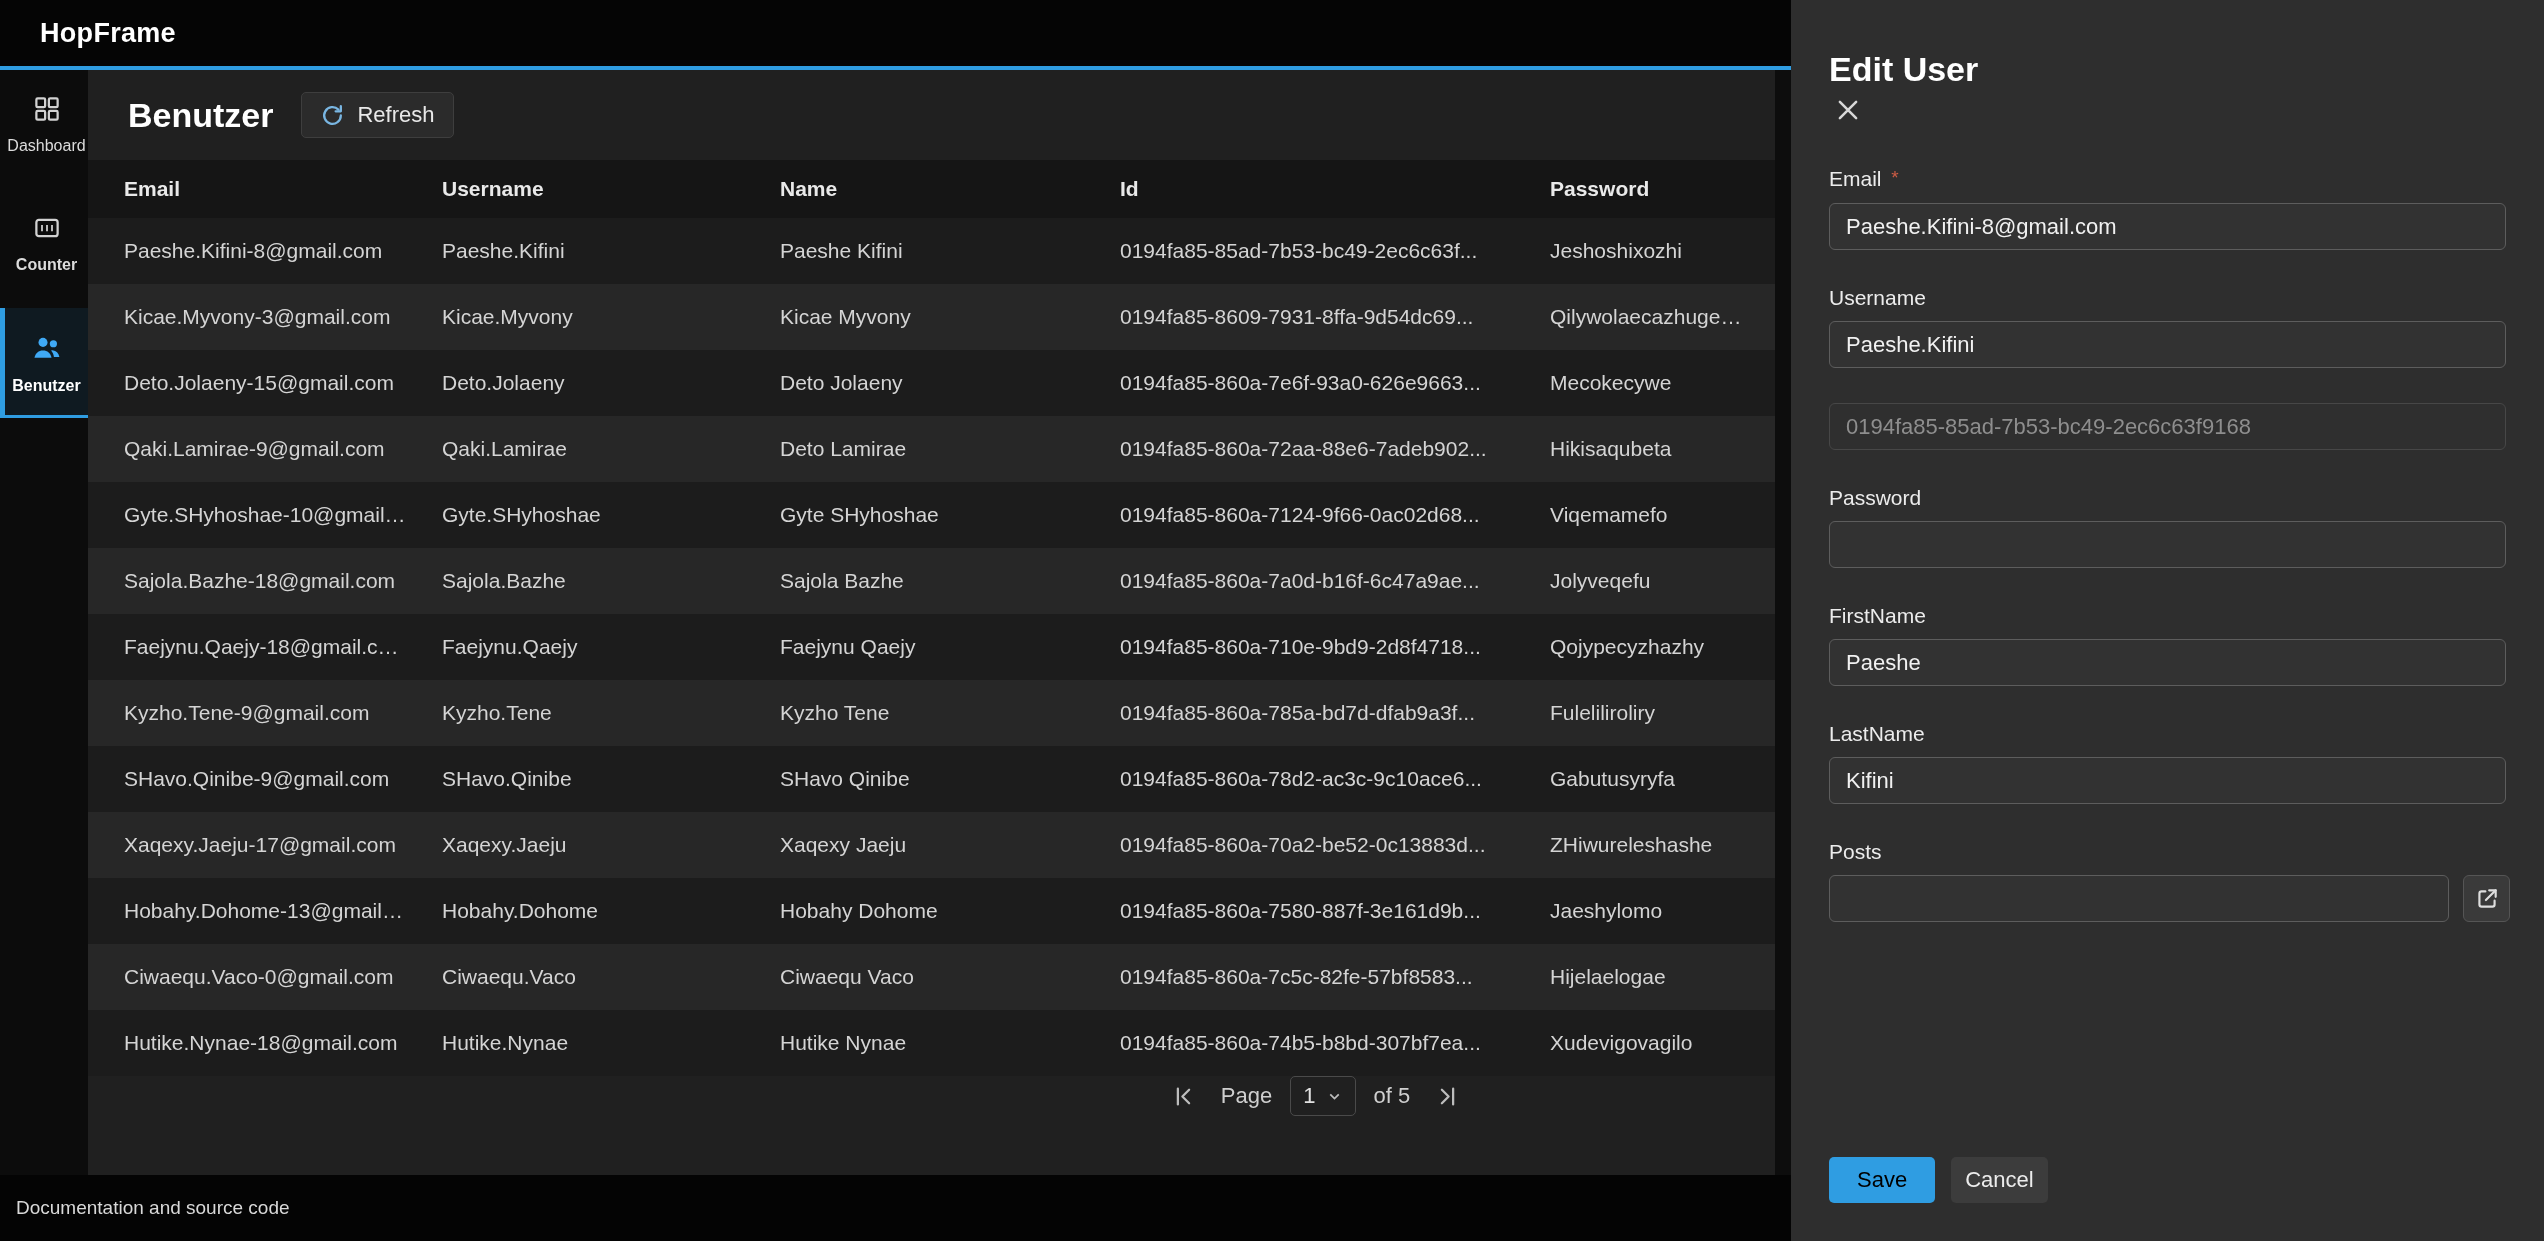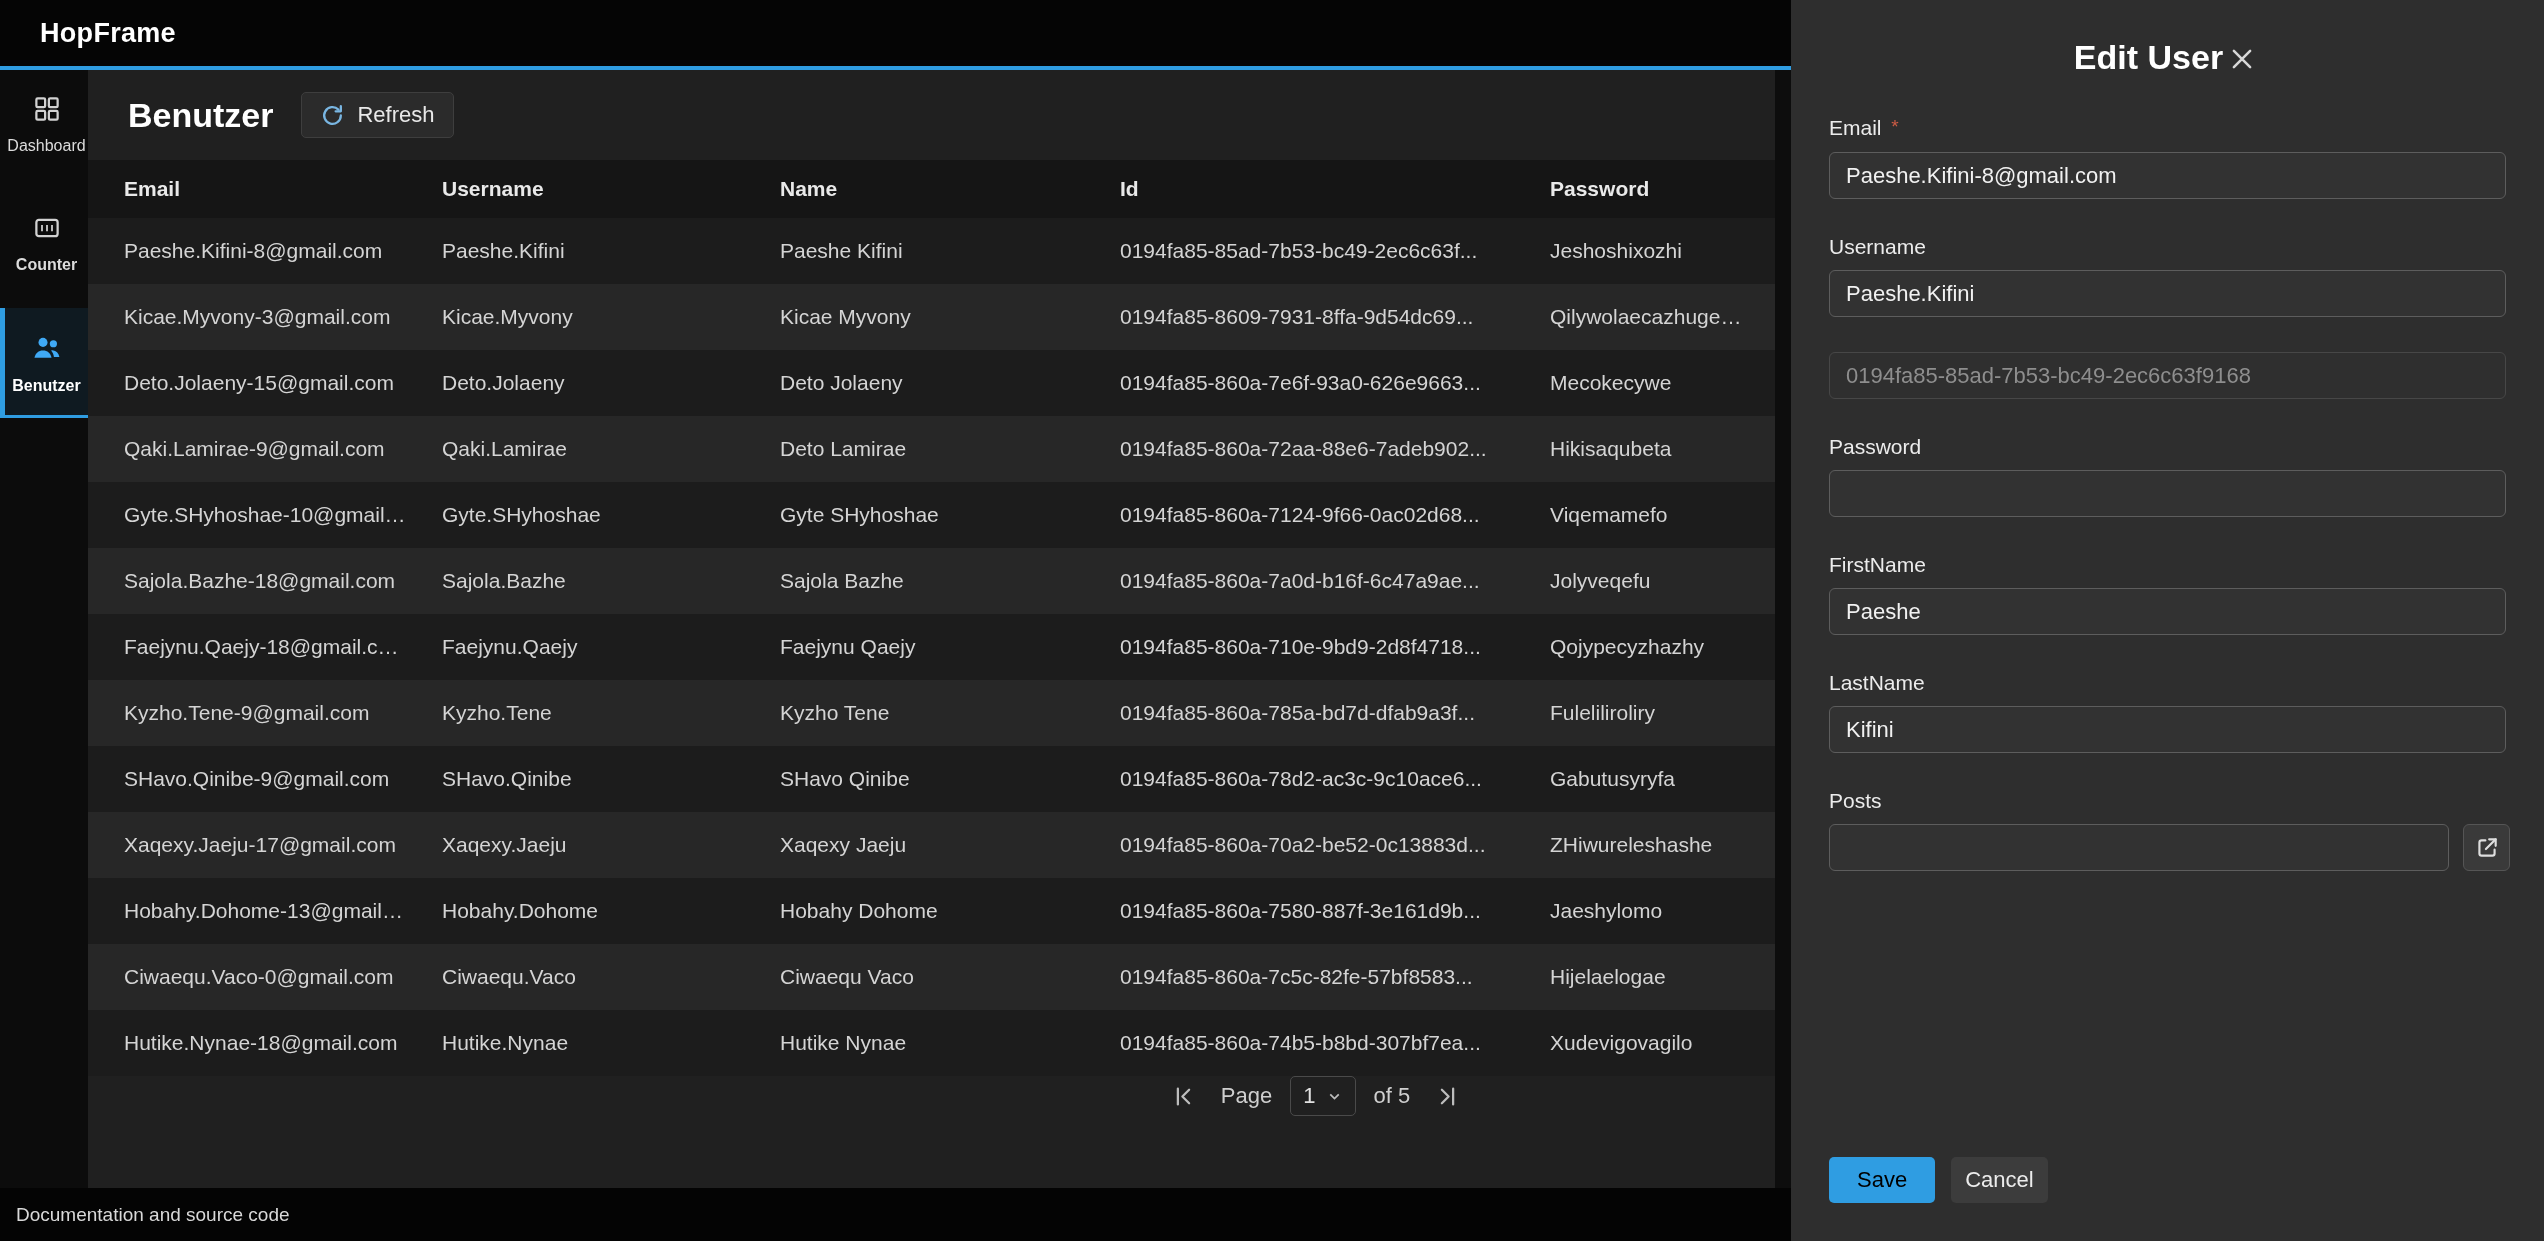--- a/index.html
+++ b/index.html
@@ -34,26 +34,26 @@
   .grid tbody tr:nth-child(odd)  { background:#1c1c1c; }
   .grid tbody tr:nth-child(even) { background:#272727; }
   .grid tbody tr { cursor:pointer; }
 
   .pagination { display:flex; align-items:center; justify-content:center; gap:18px; color:#cfcfcf; font-size:22px; position:relative; left:384px; }
   .pg-btn { background:none; border:none; cursor:pointer; padding:6px; display:flex; align-items:center; }
   .pg-select { display:flex; align-items:center; gap:10px; border:1px solid #4a4a4a; border-radius:5px; padding:6px 12px; cursor:pointer; color:#e0e0e0; }
 
   .scroll-gap { width:16px; background:#0d0d0d; flex:0 0 auto; }
 
-  .footer { height:53px; background:#040404; display:flex; align-items:center; padding:16px 16px; flex:0 0 auto; }
+  .footer { height:66px; background:#040404; display:flex; align-items:center; padding:16px 16px; flex:0 0 auto; }
   .footer-link { color:#d9d9d9; font-size:19px; text-decoration:none; cursor:pointer; }
 
   
   .panel { width:753px; background:#2e2e2e; position:relative; padding:0 38px; flex:0 0 auto; }
-  .panel-header { display:flex; align-items:flex-start; justify-content:center; padding:38px 0 34px; }
+  .panel-header { display:flex; align-items:flex-start; justify-content:center; padding:50px 0 34px;flex-direction:column; }
   .panel-title { font-size:34px; font-weight:600; color:#ffffff; }
   .close-btn { background:none; border:none; cursor:pointer; padding:4px; margin-top:2px; }
 
   .field-group { margin-bottom:35px; }
   .field-label { display:block; font-size:21px; color:#ececec; margin-bottom:10px; line-height:26px; }
   .req { color:#cd5c45; font-size:19px; margin-left:4px; position:relative; top:-2px; }
   .input-row { display:flex; align-items:center; gap:14px; }
   .field-input { width:100%; height:47px; background:#323232; border:1px solid #5d5d5d; border-radius:6px; color:#f1f1f1; font-size:22px; padding:0 16px; font-family:inherit; outline:none; }
   .field-input:disabled { color:#8e8e8e; background:#2f2f2f; border-color:#474747; }
   .field-group.posts .field-input { width:620px; flex:0 0 auto; }

